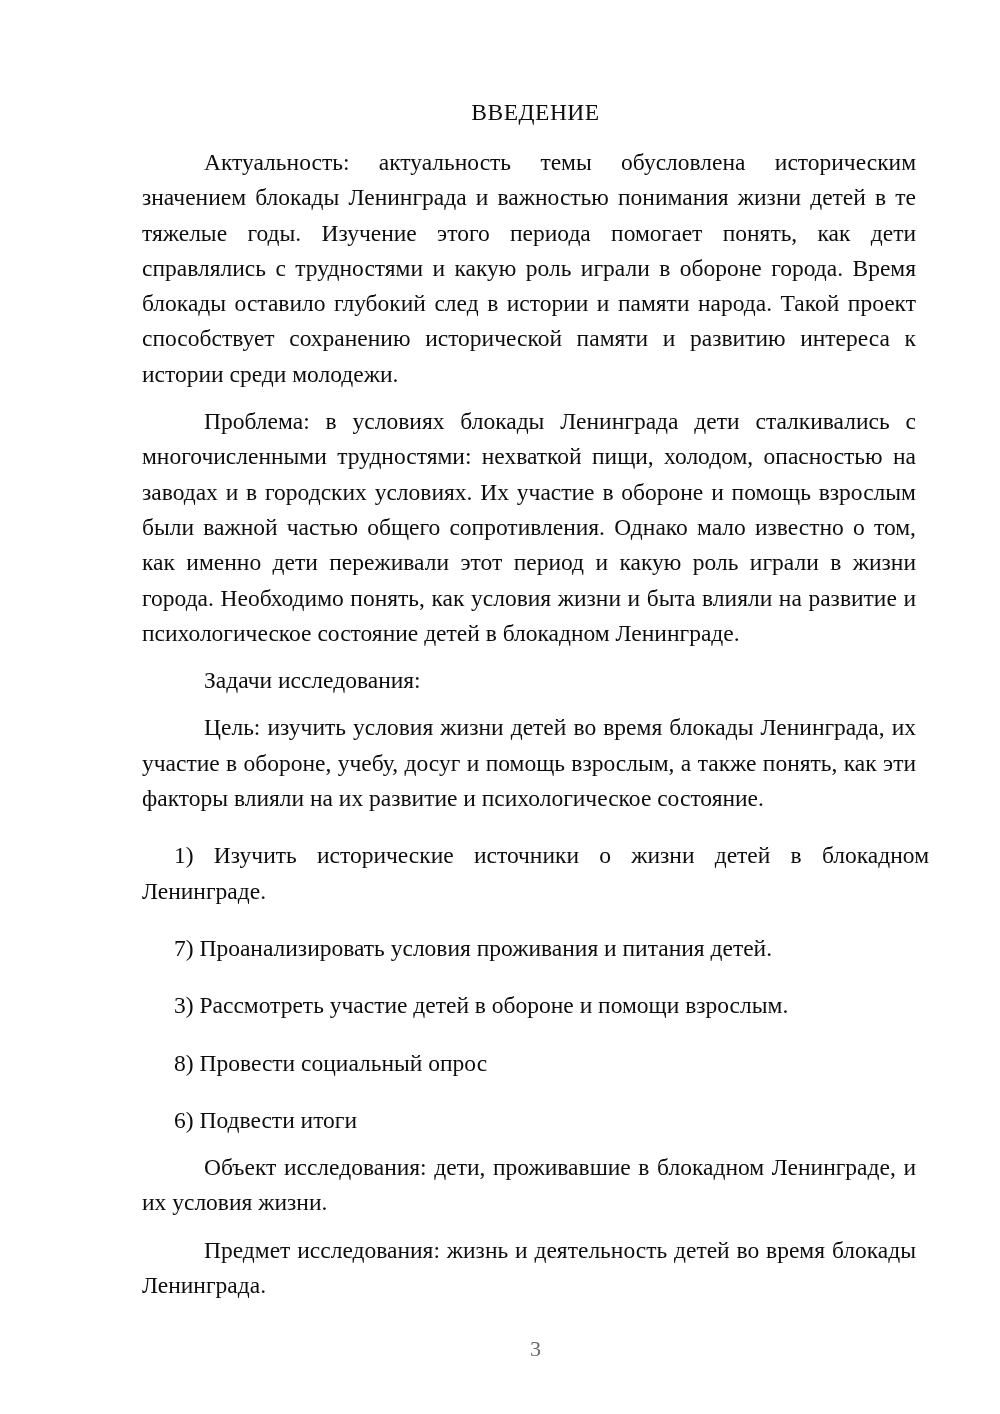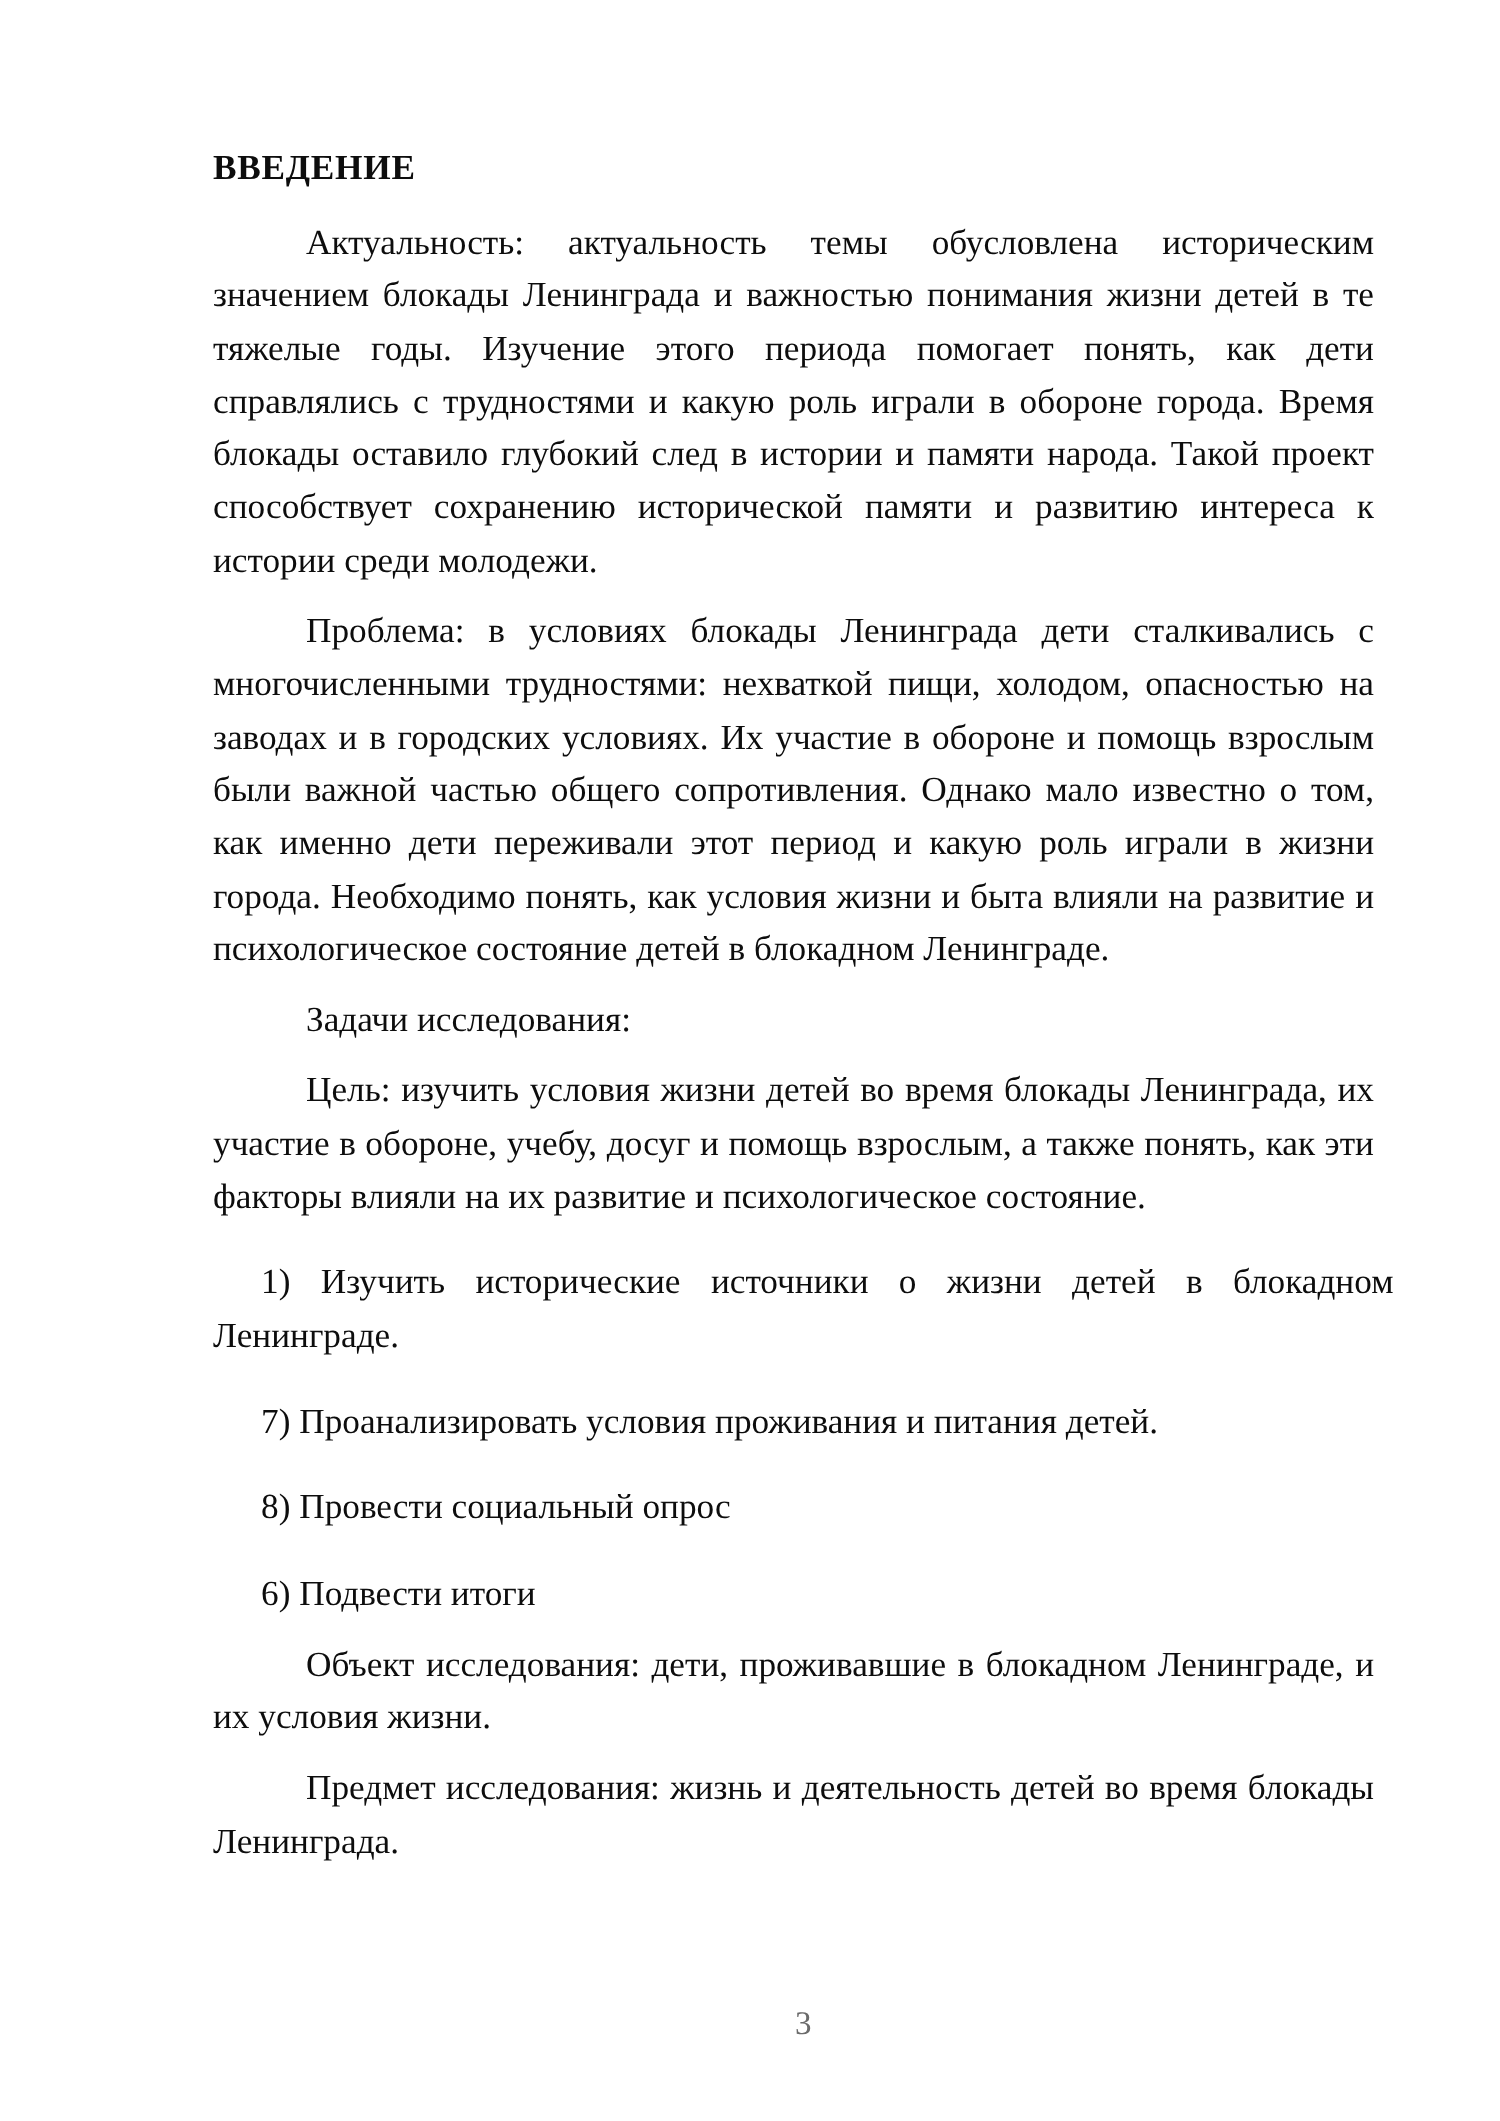--- a/index.html
+++ b/index.html
@@ -20,22 +20,22 @@
   }
   .content {
     position: absolute;
     left: 142px;
     right: 71px;
     top: 95px;
   }
   .doc-title {
     font-size: 23.5px;
     line-height: 35px;
-    font-weight: bold;
-    text-align: left;
+    font-weight: normal;
+    text-align: center;
     margin: 0 0 15px 0;
     letter-spacing: 0.5px;
   }
   .para {
     font-size: 23.5px;
     line-height: 35.3px;
     text-align: justify;
     text-indent: 62px;
     margin: 12px 13px 0 0;
   }
@@ -69,20 +69,21 @@
     <p class="para">Проблема: в условиях блокады Ленинграда дети сталкивались с многочисленными трудностями: нехваткой пищи, холодом, опасностью на заводах и в городских условиях. Их участие в обороне и помощь взрослым были важной частью общего сопротивления. Однако мало известно о том, как именно дети переживали этот период и какую роль играли в жизни города. Необходимо понять, как условия жизни и быта влияли на развитие и психологическое состояние детей в блокадном Ленинграде.</p>
 
     <p class="para">Задачи исследования:</p>
 
     <p class="para">Цель: изучить условия жизни детей во время блокады Ленинграда, их участие в обороне, учебу, досуг и помощь взрослым, а также понять, как эти факторы влияли на их развитие и психологическое состояние.</p>
 
     <p class="task">1) Изучить исторические источники о жизни детей в блокадном Ленинграде.</p>
 
     <p class="task">7) Проанализировать условия проживания и питания детей.</p>
 
+    <p class="task">3) Рассмотреть участие детей в обороне и помощи взрослым.</p>
 
     <p class="task">8) Провести социальный опрос</p>
 
     <p class="task">6) Подвести итоги</p>
 
     <p class="para">Объект исследования: дети, проживавшие в блокадном Ленинграде, и их условия жизни.</p>
 
     <p class="para">Предмет исследования: жизнь и деятельность детей во время блокады Ленинграда.</p>
   </div>
 

